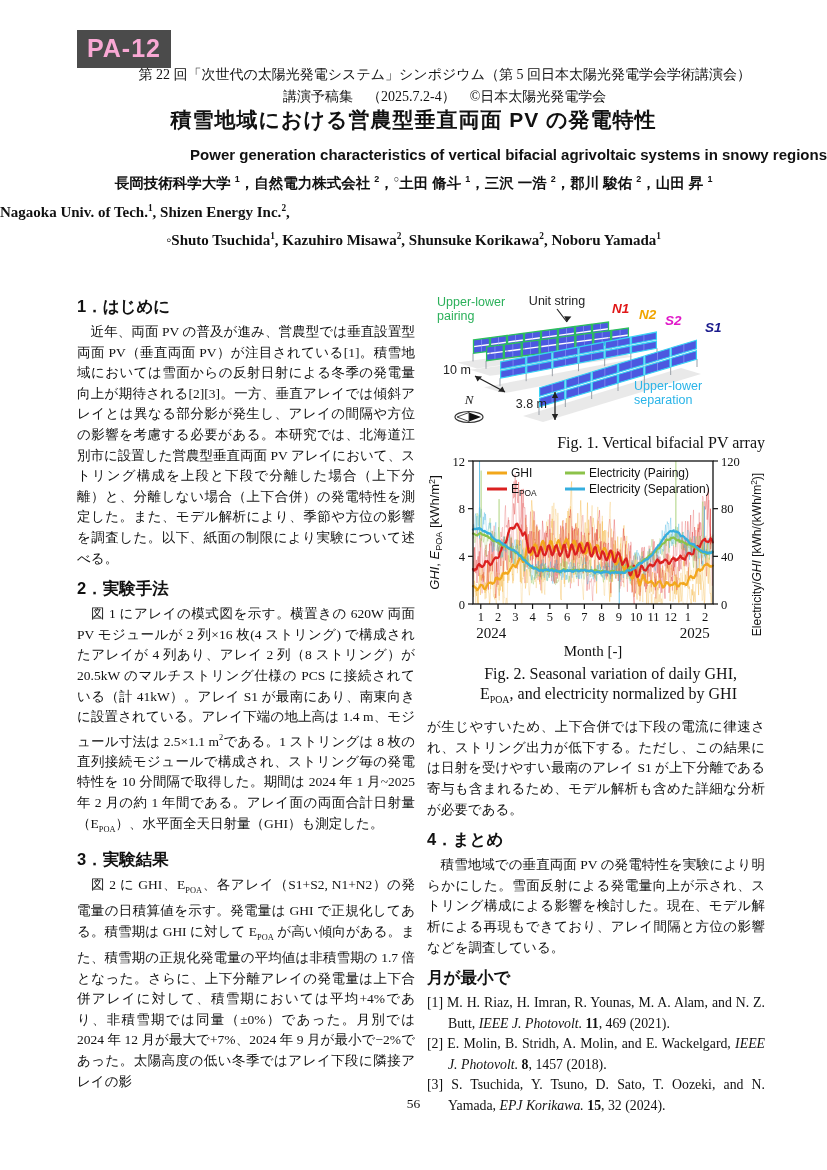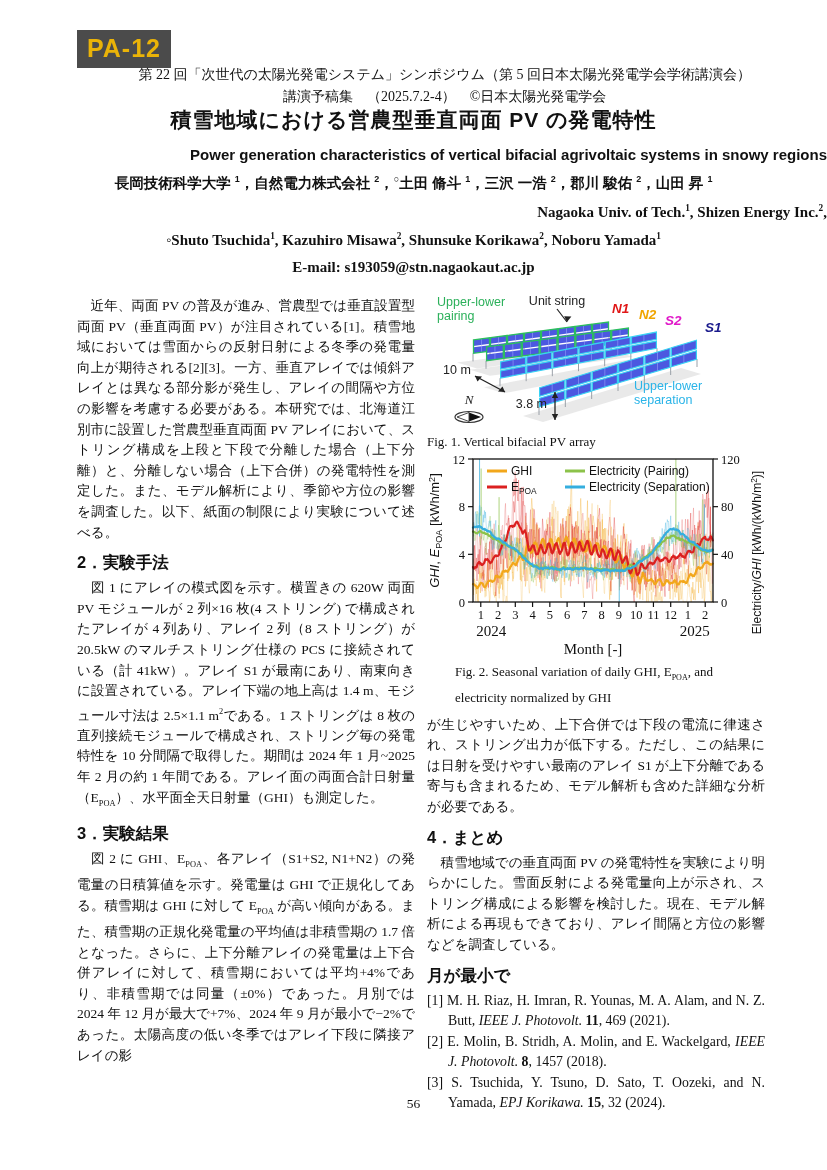--- a/index.html
+++ b/index.html
@@ -1,41 +1,41 @@
 <!DOCTYPE html>
 <html><head>
 <meta charset="utf-8">
 <style>
   html,body{margin:0;padding:0;background:#888;}
   .page{position:relative;width:827px;height:1170px;background:#ffffff;margin:0 auto;overflow:hidden;
         font-family:"Liberation Serif","DejaVu Serif",serif;color:#111;}
-  .badge{position:absolute;left:77px;top:30px;background:#4b4b4b;color:#eab308;
+  .badge{position:absolute;left:77px;top:30px;background:#4b4b4b;color:#f9a8d4;
          font-family:"Liberation Sans","DejaVu Sans",sans-serif;font-weight:bold;
          font-size:25px;line-height:1;padding:6px 10px 7px;letter-spacing:1px;}
   .header-meta{position:absolute;right:76px;top:64px;text-align:center;
                font-size:14px;line-height:1.6;}
   .title-jp{position:absolute;left:0;right:0;top:106px;text-align:center;margin:0;
             font-family:Liberation Sans, sans-serif;font-weight:bold;
             font-size:21px;letter-spacing:1px;}
   .title-en{position:absolute;left:0;right:0;top:146px;text-align:right;margin:0;
             font-family:"Liberation Sans","DejaVu Sans",sans-serif;font-weight:bold;font-size:15px;}
   .authors-jp{position:absolute;left:0;right:0;top:174px;text-align:center;
               font-family:"Liberation Sans","DejaVu Sans",sans-serif;font-weight:bold;font-size:14.5px;}
-  .affil-en{position:absolute;left:0;right:0;top:203px;text-align:right;font-weight:bold;font-size:15px;}
+  .affil-en{position:absolute;left:0;right:0;top:203px;text-align:left;font-weight:bold;font-size:15px;}
   .authors-en{position:absolute;left:0;right:0;top:231px;text-align:center;font-weight:bold;font-size:15px;}
   .email{position:absolute;left:0;right:0;top:259px;text-align:center;font-weight:bold;font-size:15px;}
   sup{font-size:0.62em;} sub{font-size:0.62em;}
   .col{position:absolute;width:338px;}
   .col-left{left:77px;top:296px;}
   .col-right{left:427px;top:292px;}
   .col h3{font-family:"Liberation Sans","DejaVu Sans",sans-serif;font-weight:bold;
           font-size:16.5px;margin:9px 0 4px;}
   .col h3:first-child{margin-top:0;}
   .col p{margin:0;font-size:13.5px;line-height:20.6px;text-align:justify;}
-  .caption{text-align:left;font-size:13px;margin:2px 0 4px;}
+  .caption{text-align:right;font-size:16px;margin:2px 0 4px;}
   .caption2{margin:3px 28px 7px;line-height:20px;}
   .refs{font-size:13.8px;line-height:20.5px;}
   .refs .ref{padding-left:21px;text-indent:-21px;text-align:justify;}
   .pageno{position:absolute;left:0;right:0;top:1096px;text-align:center;font-size:13.5px;}
   svg{display:block;}
   #fig1{margin:0 auto;}
   #fig2{margin:0 auto;}
 </style>
 </head>
 <body>
@@ -47,23 +47,23 @@
   <div class="header-meta">
     <div>第 22 回「次世代の太陽光発電システム」シンポジウム（第 5 回日本太陽光発電学会学術講演会）</div>
     <div>講演予稿集　（2025.7.2-4）　©日本太陽光発電学会</div>
   </div>
 
   <h1 class="title-jp">積雪地域における営農型垂直両面 PV の発電特性</h1>
   <div class="title-en">Power generation characteristics of vertical bifacial agrivoltaic systems in snowy regions</div>
   <div class="authors-jp"><span>長岡技術科学大学 </span><sup>1</sup><span>，自然電力株式会社 </span><sup>2</sup><span>，</span><sup>○</sup><span>土田 脩斗 </span><sup>1</sup><span>，三沢 一浩 </span><sup>2</sup><span>，郡川 駿佑 </span><sup>2</sup><span>，山田 昇 </span><sup>1</sup></div>
   <div class="affil-en"><span>Nagaoka Univ. of Tech.</span><sup>1</sup><span>, Shizen Energy Inc.</span><sup>2</sup><span>,</span></div>
   <div class="authors-en"><span>◦</span><span>Shuto Tsuchida</span><sup>1</sup><span>, Kazuhiro Misawa</span><sup>2</sup><span>, Shunsuke Korikawa</span><sup>2</sup><span>, Noboru Yamada</span><sup>1</sup></div>
-  <div class="email">E-mail: s193059@stn.nagaokaut.ac.jp</div>
 
   <div class="col col-left">
+    <h3>1．はじめに</h3>
     <p>　近年、両面 PV の普及が進み、営農型では垂直設置型両面 PV（垂直両面 PV）が注目されている[1]。積雪地域においては雪面からの反射日射による冬季の発電量向上が期待される[2][3]。一方、垂直アレイでは傾斜アレイとは異なる部分影が発生し、アレイの間隔や方位の影響を考慮する必要がある。本研究では、北海道江別市に設置した営農型垂直両面 PV アレイにおいて、ストリング構成を上段と下段で分離した場合（上下分離）と、分離しない場合（上下合併）の発電特性を測定した。また、モデル解析により、季節や方位の影響を調査した。以下、紙面の制限により実験について述べる。</p>
     <h3>2．実験手法</h3>
     <p><span>　図 1 にアレイの模式図を示す。横置きの 620W 両面 PV モジュールが 2 列×16 枚(4 ストリング) で構成されたアレイが 4 列あり、アレイ 2 列（8 ストリング）が 20.5kW のマルチストリング仕様の PCS に接続されている（計 41kW）。アレイ S1 が最南にあり、南東向きに設置されている。アレイ下端の地上高は 1.4 m、モジュール寸法は 2.5×1.1 m</span><sup>2</sup><span>である。1 ストリングは 8 枚の直列接続モジュールで構成され、ストリング毎の発電特性を 10 分間隔で取得した。期間は 2024 年 1 月~2025 年 2 月の約 1 年間である。アレイ面の両面合計日射量（E</span><sub>POA</sub><span>）、水平面全天日射量（GHI）も測定した。</span></p>
     <h3>3．実験結果</h3>
     <p><span>　図 2 に GHI、E</span><sub>POA</sub><span>、各アレイ（S1+S2, N1+N2）の発電量の日積算値を示す。発電量は GHI で正規化してある。積雪期は GHI に対して E</span><sub>POA</sub><span> が高い傾向がある。また、積雪期の正規化発電量の平均値は非積雪期の 1.7 倍となった。さらに、上下分離アレイの発電量は上下合併アレイに対して、積雪期においては平均+4%であり、非積雪期では同量（±0%）であった。月別では 2024 年 12 月が最大で+7%、2024 年 9 月が最小で−2%であった。太陽高度の低い冬季ではアレイ下段に隣接アレイの影</span></p>
   </div>
 
   <div class="col col-right">
     <svg id="fig1" width="335" height="140" viewBox="0 0 335 140">
         <polygon points="28.0,70.4 164.0,52.4 184.0,58.4 48.0,76.4" fill="#d7d7d7" opacity="0.55"></polygon>

